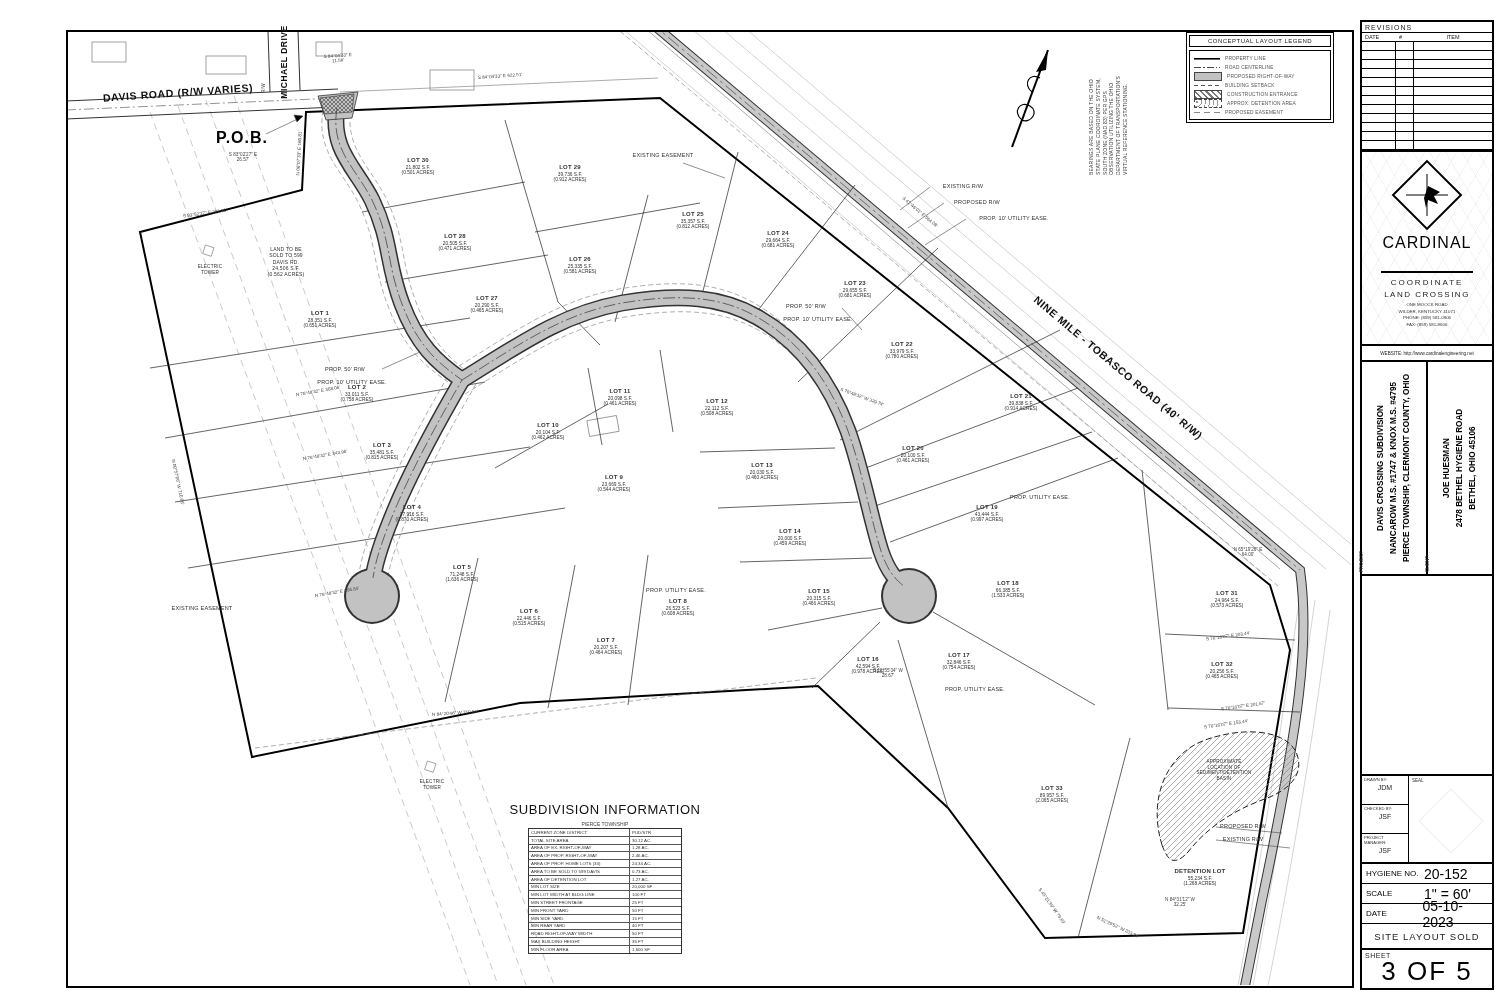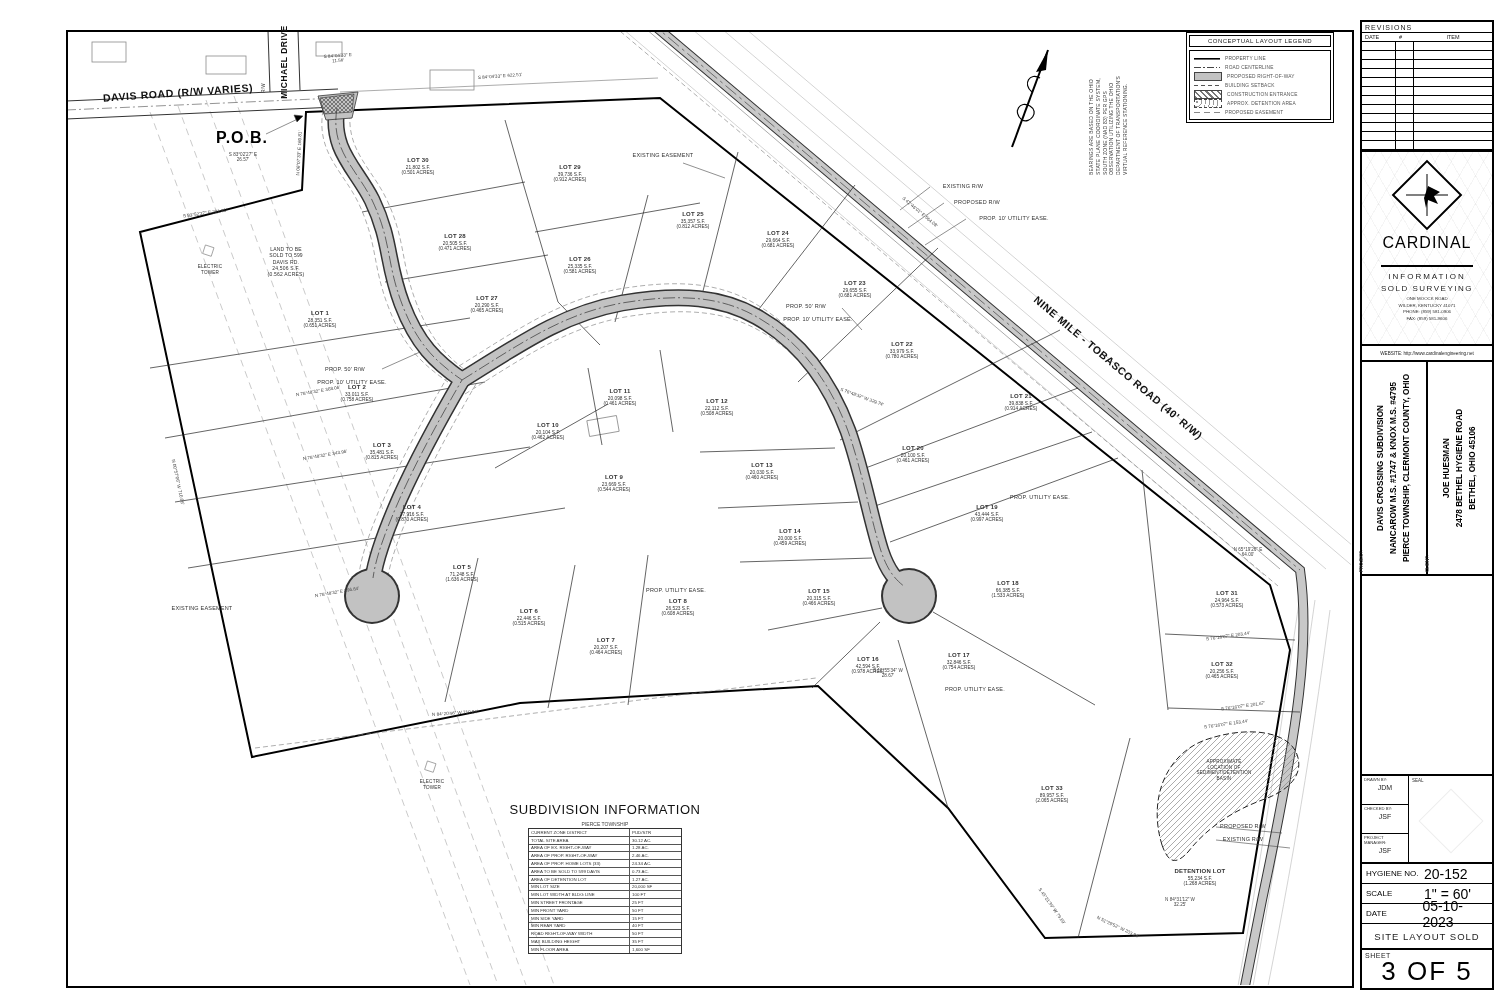--- a/index.html
+++ b/index.html
@@ -61,21 +61,21 @@
   .rev-head{display:flex;font-size:5.5px;border-bottom:1.5px solid #000;padding:1px 3px;}
   .rev-head .rh-date{width:34px;} .rev-head .rh-num{width:18px;} .rev-head .rh-item{flex:1;text-align:center;}
   .rev-grid{height:108px;background:
      repeating-linear-gradient(to bottom,transparent 0 8.3px,#000 8.3px 9px),
      linear-gradient(90deg,transparent 0 33px,#000 33px 33.8px,transparent 33.8px 51px,#000 51px 51.8px,transparent 51.8px);}
   .firm{height:192px;text-align:center;position:relative;
      background:repeating-linear-gradient(60deg,rgba(0,0,0,.04) 0 1px,transparent 1px 14px),
                 repeating-linear-gradient(-60deg,rgba(0,0,0,.04) 0 1px,transparent 1px 14px);}
   .logo{width:46px;height:46px;border:2px solid #000;transform:rotate(45deg);margin:18px auto 14px;background:#fff;position:relative;overflow:hidden;}
   .logo svg{position:absolute;left:-6px;top:-6px;transform:rotate(-45deg);}
-  .firm-name{font-size:16px;letter-spacing:1px;color:#000;border-bottom:2px solid #000;display:inline-block;padding:0 2px 13px;}
+  .firm-name{font-size:16px;letter-spacing:1px;color:#000;border-bottom:2px solid #000;display:inline-block;padding:0 2px 19px;}
   .firm-l1{font-size:8px;letter-spacing:2px;margin-top:5px;}
   .firm-l2{font-size:8px;letter-spacing:1.5px;margin-top:3px;}
   .firm-addr{font-size:4.4px;color:#333;margin-top:3px;line-height:1.5;}
   .website{height:14px;font-size:4.6px;display:flex;align-items:center;justify-content:center;color:#222;}
   .projclient{height:212px;display:flex;}
   .pc-col{flex:1;position:relative;}
   .pc-col.first{border-right:2px solid #000;}
   .pc-label{position:absolute;left:2px;bottom:2px;font-size:4.5px;transform:rotate(-90deg);transform-origin:left bottom;color:#333;}
   .pc-text{position:absolute;left:50%;top:50%;width:206px;transform:translate(-50%,-50%) rotate(-90deg);text-align:center;}
   .pc-text .l{font-size:8.2px;font-weight:600;color:#000;line-height:1.6;white-space:nowrap;}
@@ -722,22 +722,22 @@
 
     <div class="tb-sec firm">
       <div class="logo">
         <svg width="58" height="58" viewBox="0 0 58 58">
           <line x1="8" y1="29" x2="50" y2="29" stroke="#000" stroke-width="1"></line>
           <line x1="29" y1="8" x2="29" y2="50" stroke="#000" stroke-width="1"></line>
           <path d="M30,20 L42,26 L36,30 L40,38 L30,34 L28,42 L26,32 Z" fill="#000"></path>
         </svg>
       </div>
       <div><span class="firm-name">CARDINAL</span></div>
-      <div class="firm-l1">INFORMATION</div>
-      <div class="firm-l2">SOLD SURVEYING</div>
+      <div class="firm-l1">COORDINATE</div>
+      <div class="firm-l2">LAND CROSSING</div>
       <div class="firm-addr">
         <div>ONE MOOCK ROAD</div>
         <div>WILDER, KENTUCKY 41071</div>
         <div>PHONE: (859) 581-0906</div>
         <div>FAX: (859) 581-9606</div>
       </div>
     </div>
 
     <div class="tb-sec website">WEBSITE: http://www.cardinalengineering.net</div>
 

